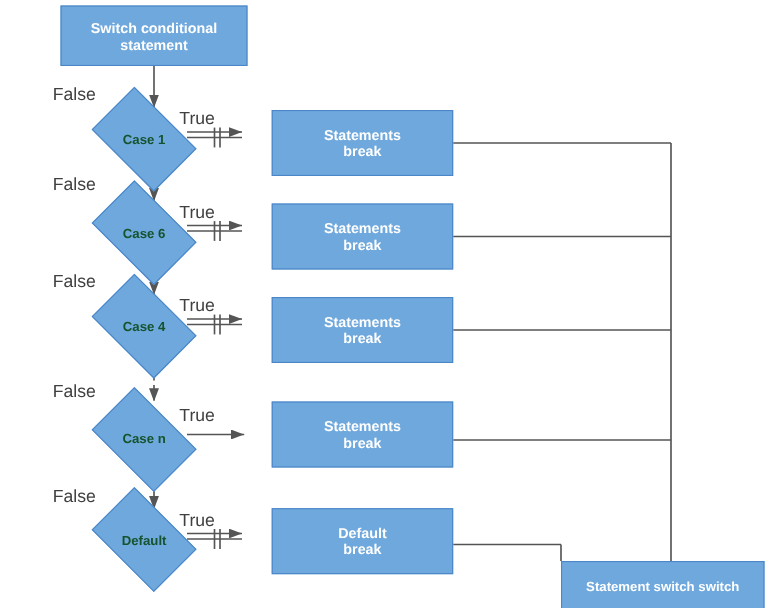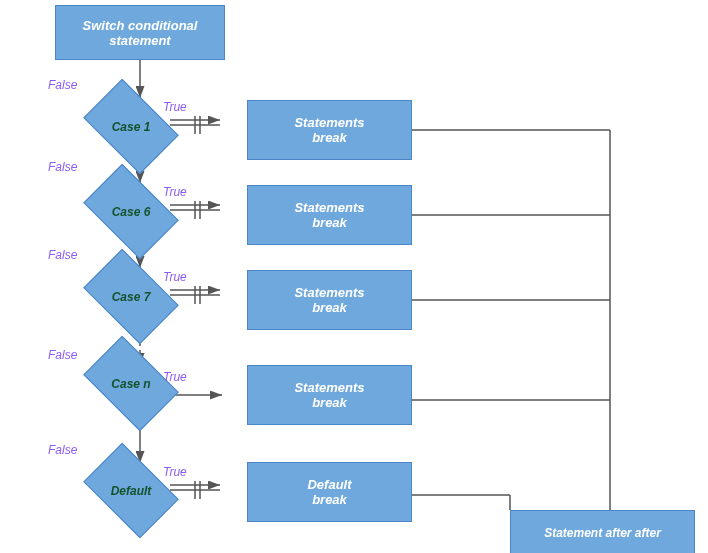--- a/index.html
+++ b/index.html
@@ -11,21 +11,20 @@
       font-size: 13px;
       position: relative;
       overflow: hidden;
     }
 
     .flowchart {
       position: absolute;
       top: 0; left: 0;
       width: 708px;
       height: 553px;
-      font-style: italic;
     }
 
     
     .rect {
       position: absolute;
       background: #6fa8dc;
       border: 1.5px solid #4a86c8;
       display: flex;
       align-items: center;
       justify-content: center;
@@ -59,22 +58,22 @@
       font-weight: bold;
       font-size: 12px;
       text-align: center;
       white-space: nowrap;
       z-index: 2;
     }
 
     
     .label {
       position: absolute;
-      font-size: 12px;
-      color: #8b5cf6;
+      font-size: 16px;
+      color: #404040;
     }
 
     
     .svg-layer {
       position: absolute;
       top: 0; left: 0;
       width: 708px;
       height: 553px;
       pointer-events: none;
     }
@@ -165,47 +164,47 @@
     <div class="diamond"></div>
     <span class="diamond-label">Case 6</span>
   </div>
 
   <div class="rect" style="left:247px; top:185px; width:165px; height:60px;">
     <span>Statements<br>break</span>
   </div>
 
   <div class="diamond-wrap" style="left:90px; top:268px; width:82px; height:57px;">
     <div class="diamond"></div>
-    <span class="diamond-label">Case 7</span>
+    <span class="diamond-label">Case 4</span>
   </div>
 
   <div class="rect" style="left:247px; top:270px; width:165px; height:60px;">
     <span>Statements<br>break</span>
   </div>
 
-  <div class="diamond-wrap" style="left:90px; top:355px; width:82px; height:57px;">
+  <div class="diamond-wrap" style="left:90px; top:370px; width:82px; height:57px;align-items:flex-end;">
     <div class="diamond"></div>
     <span class="diamond-label">Case n</span>
   </div>
 
   <div class="rect" style="left:247px; top:365px; width:165px; height:60px;">
     <span>Statements<br>break</span>
   </div>
 
   <div class="diamond-wrap" style="left:90px; top:462px; width:82px; height:57px;">
     <div class="diamond"></div>
     <span class="diamond-label">Default</span>
   </div>
 
   <div class="rect" style="left:247px; top:462px; width:165px; height:60px;">
     <span>Default<br>break</span>
   </div>
 
   <div class="rect" style="left:510px; top:510px; width:185px; height:45px; font-size:12px;">
-    <span>Statement after after</span>
+    <span>Statement switch switch</span>
   </div>
 
   <span class="label" style="left:48px; top:78px;">False</span>
   <span class="label" style="left:163px; top:100px;">True</span>
 
   <span class="label" style="left:48px; top:160px;">False</span>
   <span class="label" style="left:163px; top:185px;">True</span>
 
   <span class="label" style="left:48px; top:248px;">False</span>
   <span class="label" style="left:163px; top:270px;">True</span>

